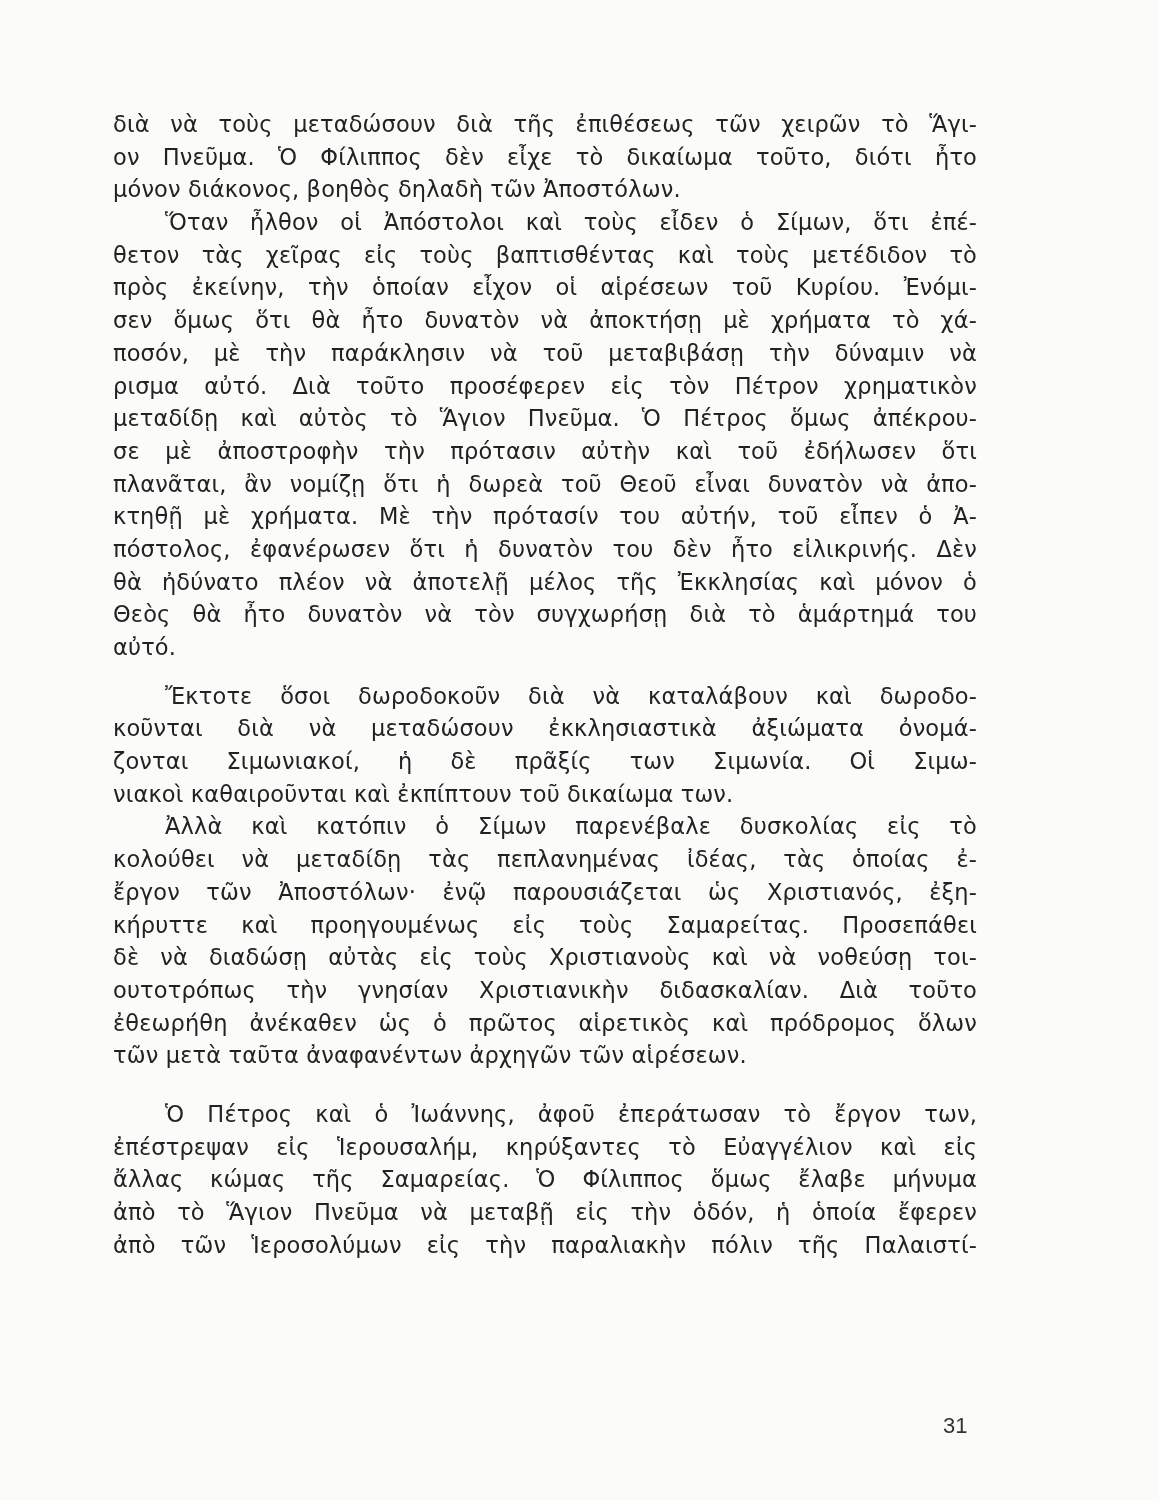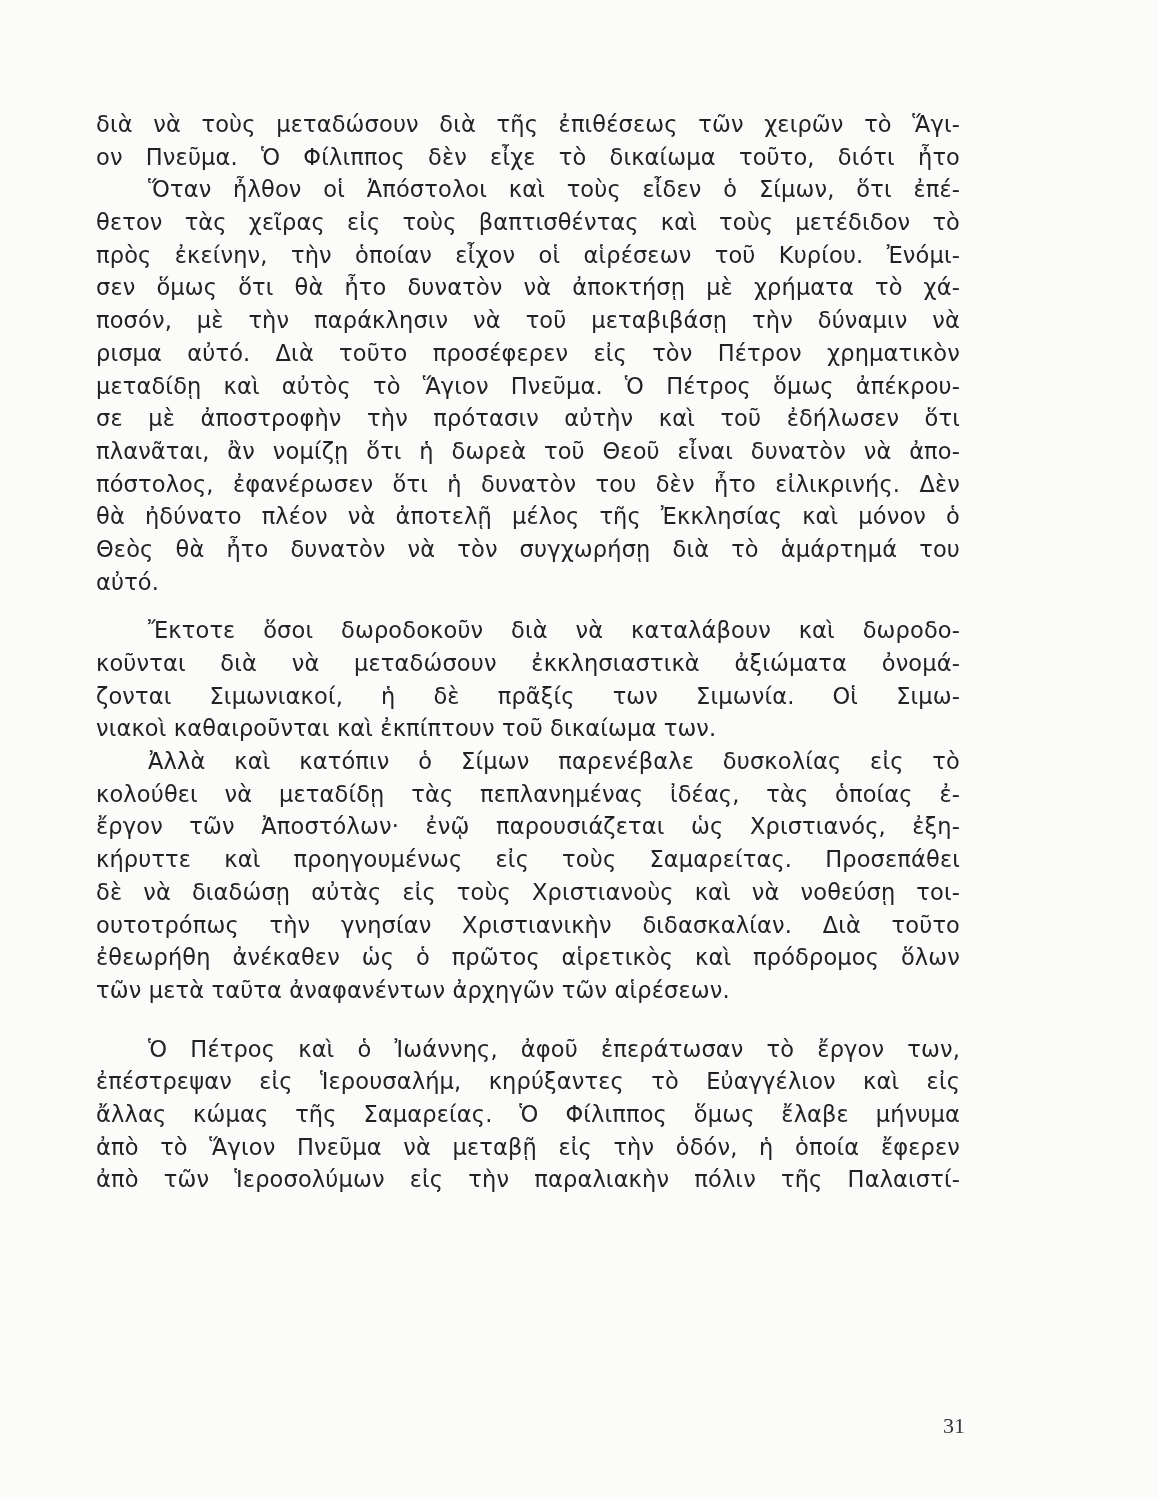--- a/index.html
+++ b/index.html
@@ -4,61 +4,63 @@
 <style>
   html, body { margin: 0; padding: 0; }
   body {
     width: 1159px; height: 1500px;
     background: #fbfbfa;
     position: relative;
     overflow: hidden;
     font-family: "DejaVu Sans", sans-serif;
     color: #222;
   }
-  .page { position: absolute; left: 96px; top: 108px; width: 864px; }
+  .page { position: absolute; left: 113px; top: 108px; width: 864px; }
   .line {
     display: block;
     height: 32.7px;
     line-height: 32.7px;
     font-size: 22.5px;
     white-space: nowrap;
     letter-spacing: 0.15px;
     text-align: justify;
     text-align-last: justify;
   }
   .line.last { text-align-last: left; }
   .line.indent { padding-left: 52px; }
   .gap-s { height: 16px; }
   .gap-l { height: 26px; }
   .page-number {
     position: absolute; left: 943px; top: 1413px;
-    font-family: Liberation Serif, serif;
+    font-family: Liberation Sans, sans-serif;
     font-size: 22px; color: #333;
   }
 </style>
 </head>
 <body>
 
 <div class="page">
 
   <div>
     <span class="line">διὰ νὰ τοὺς μεταδώσουν διὰ τῆς ἐπιθέσεως τῶν χειρῶν τὸ Ἅγι-</span>
     <span class="line">ον Πνεῦμα. Ὁ Φίλιππος δὲν εἶχε τὸ δικαίωμα τοῦτο, διότι ἦτο</span>
+    <span class="line last">μόνον διάκονος, βοηθὸς δηλαδὴ τῶν Ἀποστόλων.</span>
   </div>
 
   <div>
     <span class="line indent">Ὅταν ἦλθον οἱ Ἀπόστολοι καὶ τοὺς εἶδεν ὁ Σίμων, ὅτι ἐπέ-</span>
     <span class="line">θετον τὰς χεῖρας εἰς τοὺς βαπτισθέντας καὶ τοὺς μετέδιδον τὸ</span>
     <span class="line">πρὸς ἐκείνην, τὴν ὁποίαν εἶχον οἱ αἱρέσεων τοῦ Κυρίου. Ἐνόμι-</span>
     <span class="line">σεν ὅμως ὅτι θὰ ἦτο δυνατὸν νὰ ἀποκτήσῃ μὲ χρήματα τὸ χά-</span>
     <span class="line">ποσόν, μὲ τὴν παράκλησιν νὰ τοῦ μεταβιβάσῃ τὴν δύναμιν νὰ</span>
     <span class="line">ρισμα αὐτό. Διὰ τοῦτο προσέφερεν εἰς τὸν Πέτρον χρηματικὸν</span>
     <span class="line">μεταδίδῃ καὶ αὐτὸς τὸ Ἅγιον Πνεῦμα. Ὁ Πέτρος ὅμως ἀπέκρου-</span>
     <span class="line">σε μὲ ἀποστροφὴν τὴν πρότασιν αὐτὴν καὶ τοῦ ἐδήλωσεν ὅτι</span>
     <span class="line">πλανᾶται, ἂν νομίζῃ ὅτι ἡ δωρεὰ τοῦ Θεοῦ εἶναι δυνατὸν νὰ ἀπο-</span>
+    <span class="line">κτηθῇ μὲ χρήματα. Μὲ τὴν πρότασίν του αὐτήν, τοῦ εἶπεν ὁ Ἀ-</span>
     <span class="line">πόστολος, ἐφανέρωσεν ὅτι ἡ δυνατὸν του δὲν ἦτο εἰλικρινής. Δὲν</span>
     <span class="line">θὰ ἠδύνατο πλέον νὰ ἀποτελῇ μέλος τῆς Ἐκκλησίας καὶ μόνον ὁ</span>
     <span class="line">Θεὸς θὰ ἦτο δυνατὸν νὰ τὸν συγχωρήσῃ διὰ τὸ ἁμάρτημά του</span>
     <span class="line last">αὐτό.</span>
   </div>
 
   <div class="gap-s"></div>
 
   <div>
     <span class="line indent">Ἔκτοτε ὅσοι δωροδοκοῦν διὰ νὰ καταλάβουν καὶ δωροδο-</span>

